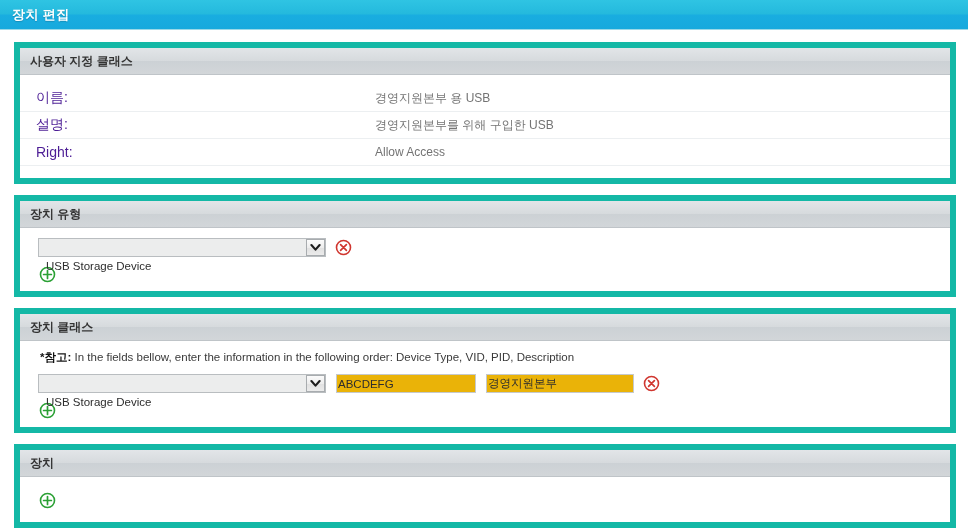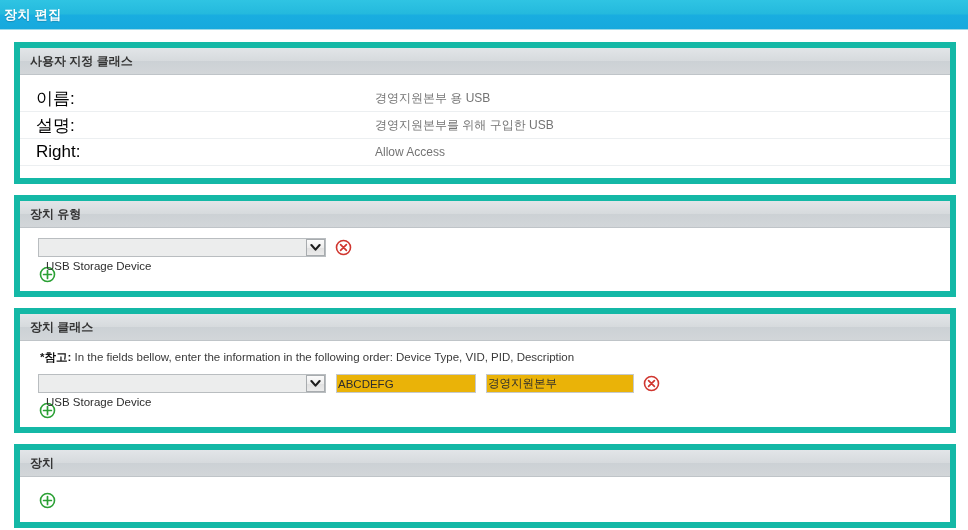--- a/index.html
+++ b/index.html
@@ -16,21 +16,21 @@
     overflow: hidden;
   }
 
   
   .titlebar {
     height: 30px;
     background: linear-gradient(to bottom, #2fc4e3 0%, #24b9dd 48%, #19ade0 52%, #17a9dd 100%);
     border-bottom: 1px solid #9bd9e8;
     display: flex;
     align-items: center;
-    padding: 0 0 0 4px;
+    padding: 0 0 0 12px;
     box-sizing: border-box;
   }
   .titlebar .title {
     color: #ffffff;
     font-size: 13px;
     font-weight: bold;
     letter-spacing: .4px;
     text-shadow: 0 1px 1px rgba(0,0,0,.18);
   }
 
@@ -70,22 +70,22 @@
     align-items: center;
     height: 27px;
     border-bottom: 1px solid #eceff1;
     box-sizing: border-box;
   }
   .info-row:last-child { border-bottom: none; }
   .info-row .lbl {
     width: 355px;
     padding-left: 16px;
     box-sizing: border-box;
-    color: #000000;
-    font-size: 17px;
+    color: #4c1d95;
+    font-size: 14px;
   }
   .info-row .val {
     flex: 1;
     color: #737373;
     font-size: 12px;
   }
   .spacer-row { height: 10px; }
   .spacer-row-bottom { height: 12px; }
 
   

